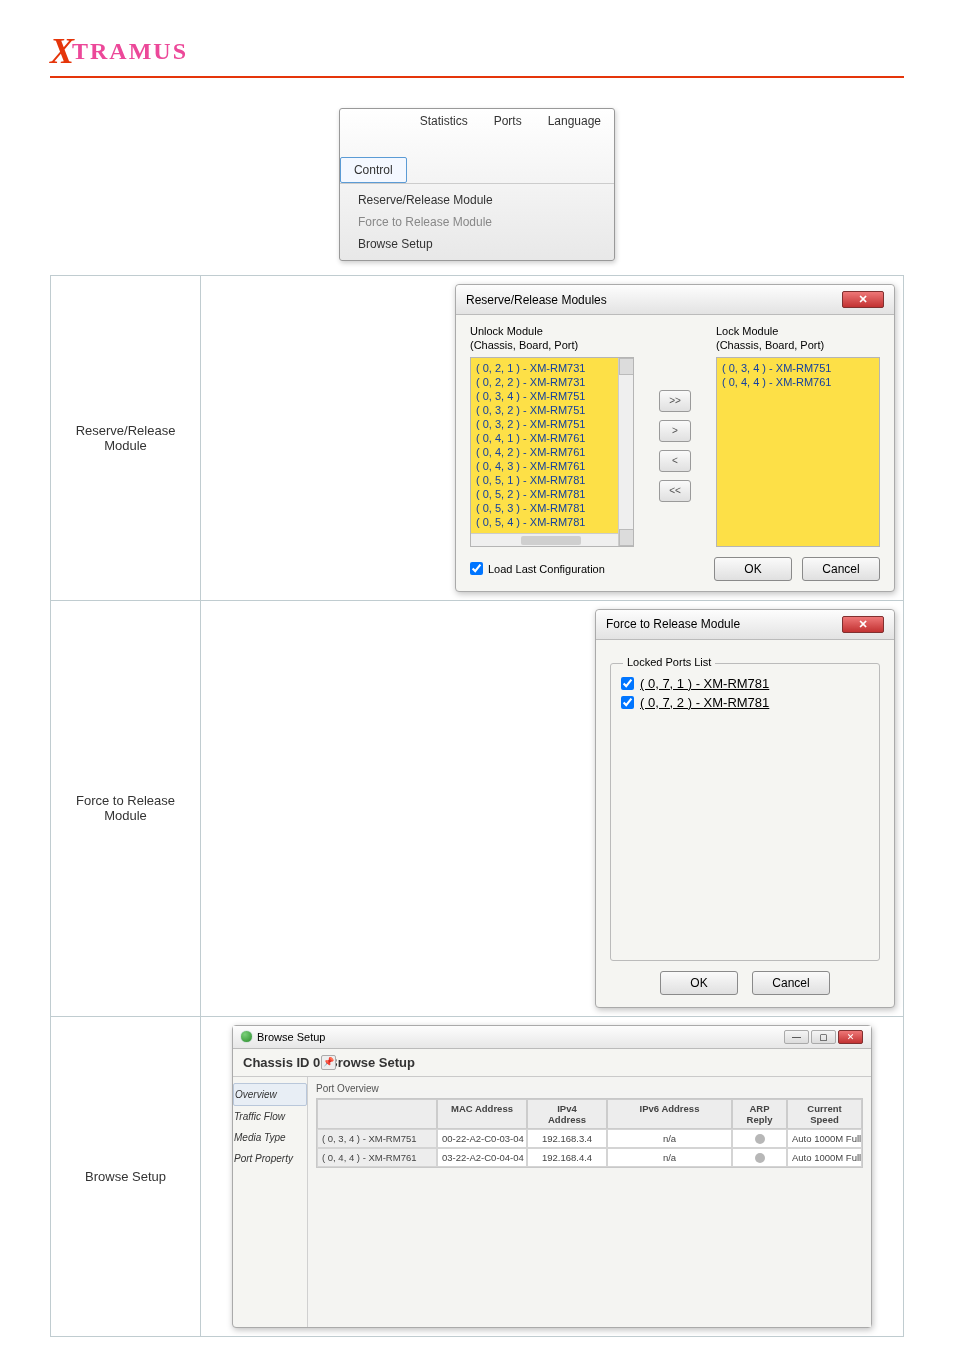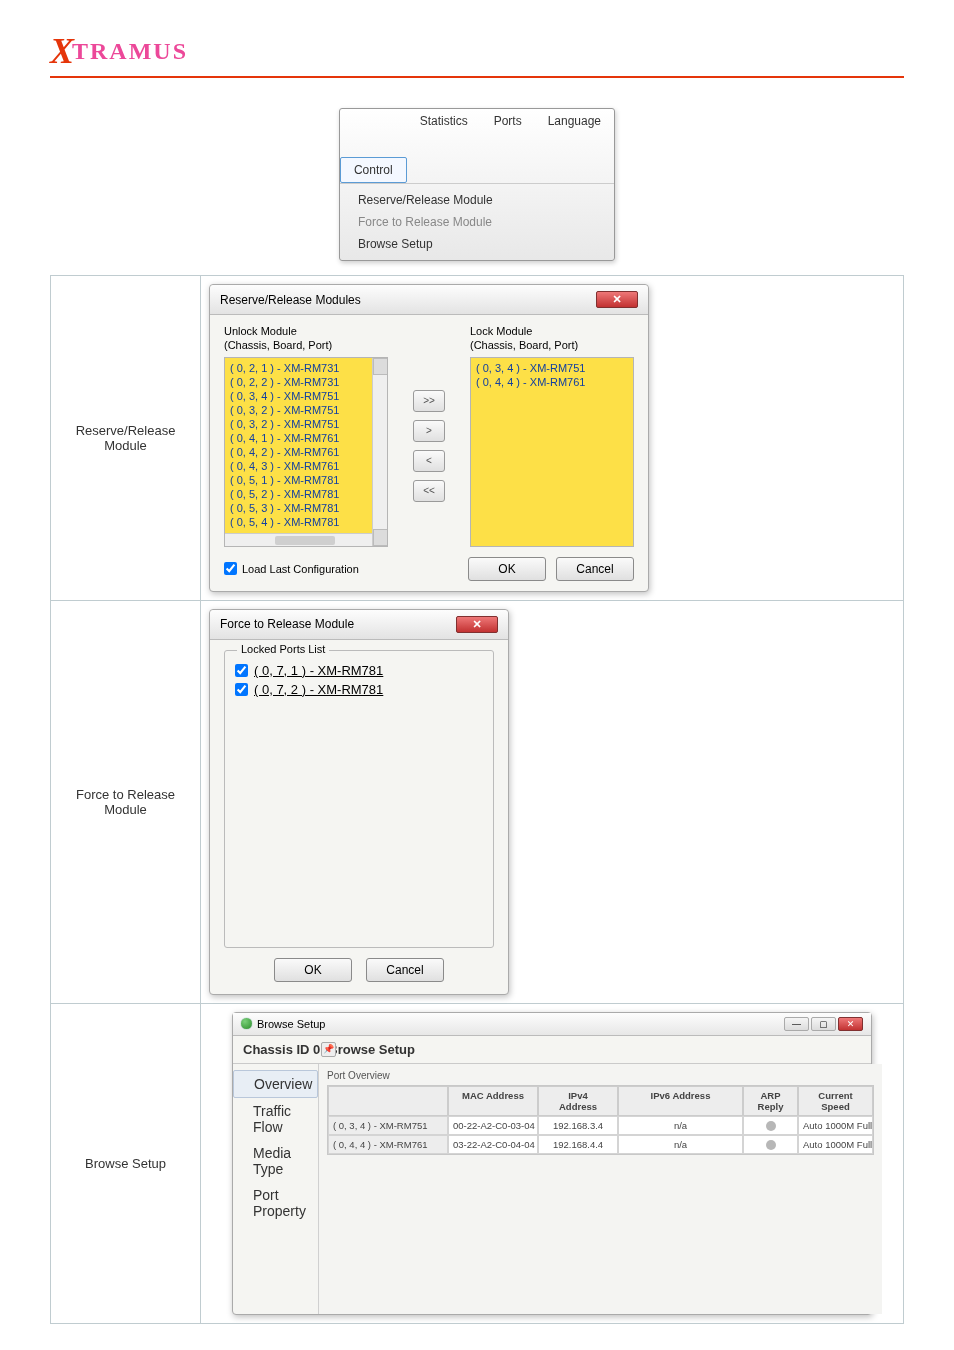--- a/index.html
+++ b/index.html
@@ -32,49 +32,49 @@
 .listbox .scrollbar::before,.listbox .scrollbar::after { content:''; position:absolute; left:0; width:100%; height:15px; background:#dcdcdc; border:1px solid #bbb; }
 .listbox .scrollbar::before{top:0;} .listbox .scrollbar::after{bottom:0;}
 .listbox .hscroll { position:absolute; left:0; bottom:0; right:15px; height:13px; background:#efefef; border-top:1px solid #ccc; }
 .hscroll .thumb { position:absolute; left:50px; top:2px; height:9px; width:60px; background:#cfcfcf; border-radius:2px; }
 .rr-mid { display:flex; flex-direction:column; justify-content:center; gap:8px; padding-top:20px; }
 .xfer-btn { width:32px; height:22px; border:1px solid #9a9a9a; border-radius:3px; background:linear-gradient(#fafafa,#e0e0e0); font-size:10px; color:#555; cursor:pointer; }
 .rr-foot { display:flex; justify-content:space-between; align-items:center; margin-top:10px; }
 .chk-row { display:flex; align-items:center; gap:5px; font-size:11px; }
 .btn-row { display:flex; gap:10px; }
 .btn { width:78px; height:24px; border:1px solid #8a8a8a; border-radius:3px; background:linear-gradient(#fafafa,#e0e0e0); font-size:12px; cursor:pointer; }
-.force-body { padding:10px 14px 12px; }
+.force-body { padding:23px 14px 12px; }
 .locked-box { border:1px solid #bbb; border-radius:3px; padding:6px; }
 .locked-label { display:inline-block; position:relative; top:-14px; left:6px; background:#f5f5f2; padding:0 4px; font-size:11px; }
 .locked-list { margin-top:-8px; min-height:280px; }
 .locked-item { display:flex; align-items:center; gap:6px; font-size:13px; padding:2px 4px; font-family:Tahoma,Arial,sans-serif;text-decoration:underline; }
 .force-foot { display:flex; justify-content:center; gap:14px; margin-top:10px; }
 .browse-win { width:100%; max-width:640px; }
 .bw-titlebar { display:flex; justify-content:space-between; align-items:center; padding:4px 8px; background:linear-gradient(#fdfdfd,#e7e7e7); border-bottom:1px solid #bbb; font-size:11px; }
 .bw-titlebar .left { display:flex; align-items:center; gap:5px; }
 .circle { width:11px; height:11px; border-radius:50%; background:radial-gradient(circle at 35% 30%,#7ad07a,#2a8c2a); box-shadow:0 0 1px #175; }
 .wincaps { display:flex; gap:2px; }
 .cap { width:25px; height:14px; border:1px solid #aaa; background:linear-gradient(#f5f5f5,#dcdcdc); font-size:9px; display:flex; align-items:center; justify-content:center; border-radius:2px; }
 .cap.red { background:linear-gradient(#e77,#c23232); color:#fff; border-color:#803030; }
 .bw-sub { padding:6px 10px; font-size:13px; font-weight:bold; color:#333; border-bottom:1px solid #cacaca; }
 .bw-body { display:flex; }
 .bw-side { width:86px; border-right:1px solid #d0d0d0; padding:6px 0; }
-.bw-side .sitem { font-size:14px; padding:5px 20px; color:#333; }
+.bw-side .sitem { font-size:10px; padding:5px 1px; color:#333;font-style:italic; }
 .bw-side .sitem.sel { background:#e8eef5; border:1px solid #b9c7da; border-radius:2px; }
 .bw-main { flex:1; padding:4px 8px; background:#f4f4f2; min-height:250px; position:relative; }
 .pin { position:absolute; top:-22px; left:88px; width:15px; height:15px; border:1px solid #aaa; border-radius:2px; background:#eee; font-size:9px; display:flex; align-items:center; justify-content:center; color:#555; }
 .ov-label { font-size:10px; color:#555; padding:2px 0 4px; }
 .grid { border:1px solid #c8c8c8; font-size:9.5px; background:#fff; }
 .gh,.gr { display:grid; grid-template-columns:120px 90px 80px 125px 55px 75px; }
 .gh div { background:#ededed; border:0.5px solid #ccc; padding:3px 12px; text-align:center; font-weight:bold; color:#444; }
 .gr div { border:0.5px solid #d4d4d4; padding:3px 4px; text-align:center; color:#444; white-space:nowrap; overflow:hidden; }
 .gr div:first-child { background:#ededed; text-align:left; }
 .disc { width:10px; height:10px; border-radius:50%; background:#b7b7b7; display:inline-block; vertical-align:middle; }
 .footer-bar { margin-top:34px; height:2px; background:#e5350a; }
-.center-wrap { display:flex; justify-content:flex-start; }
+.center-wrap { display:flex; justify-content:flex-end; }
 </style>
 </head>
 <body>
 
 <div class="logo-wrap">
   <div class="logo">
     <span class="logo-x">X</span>
     <span class="logo-text">TRAMUS</span>
   </div>
 </div>

